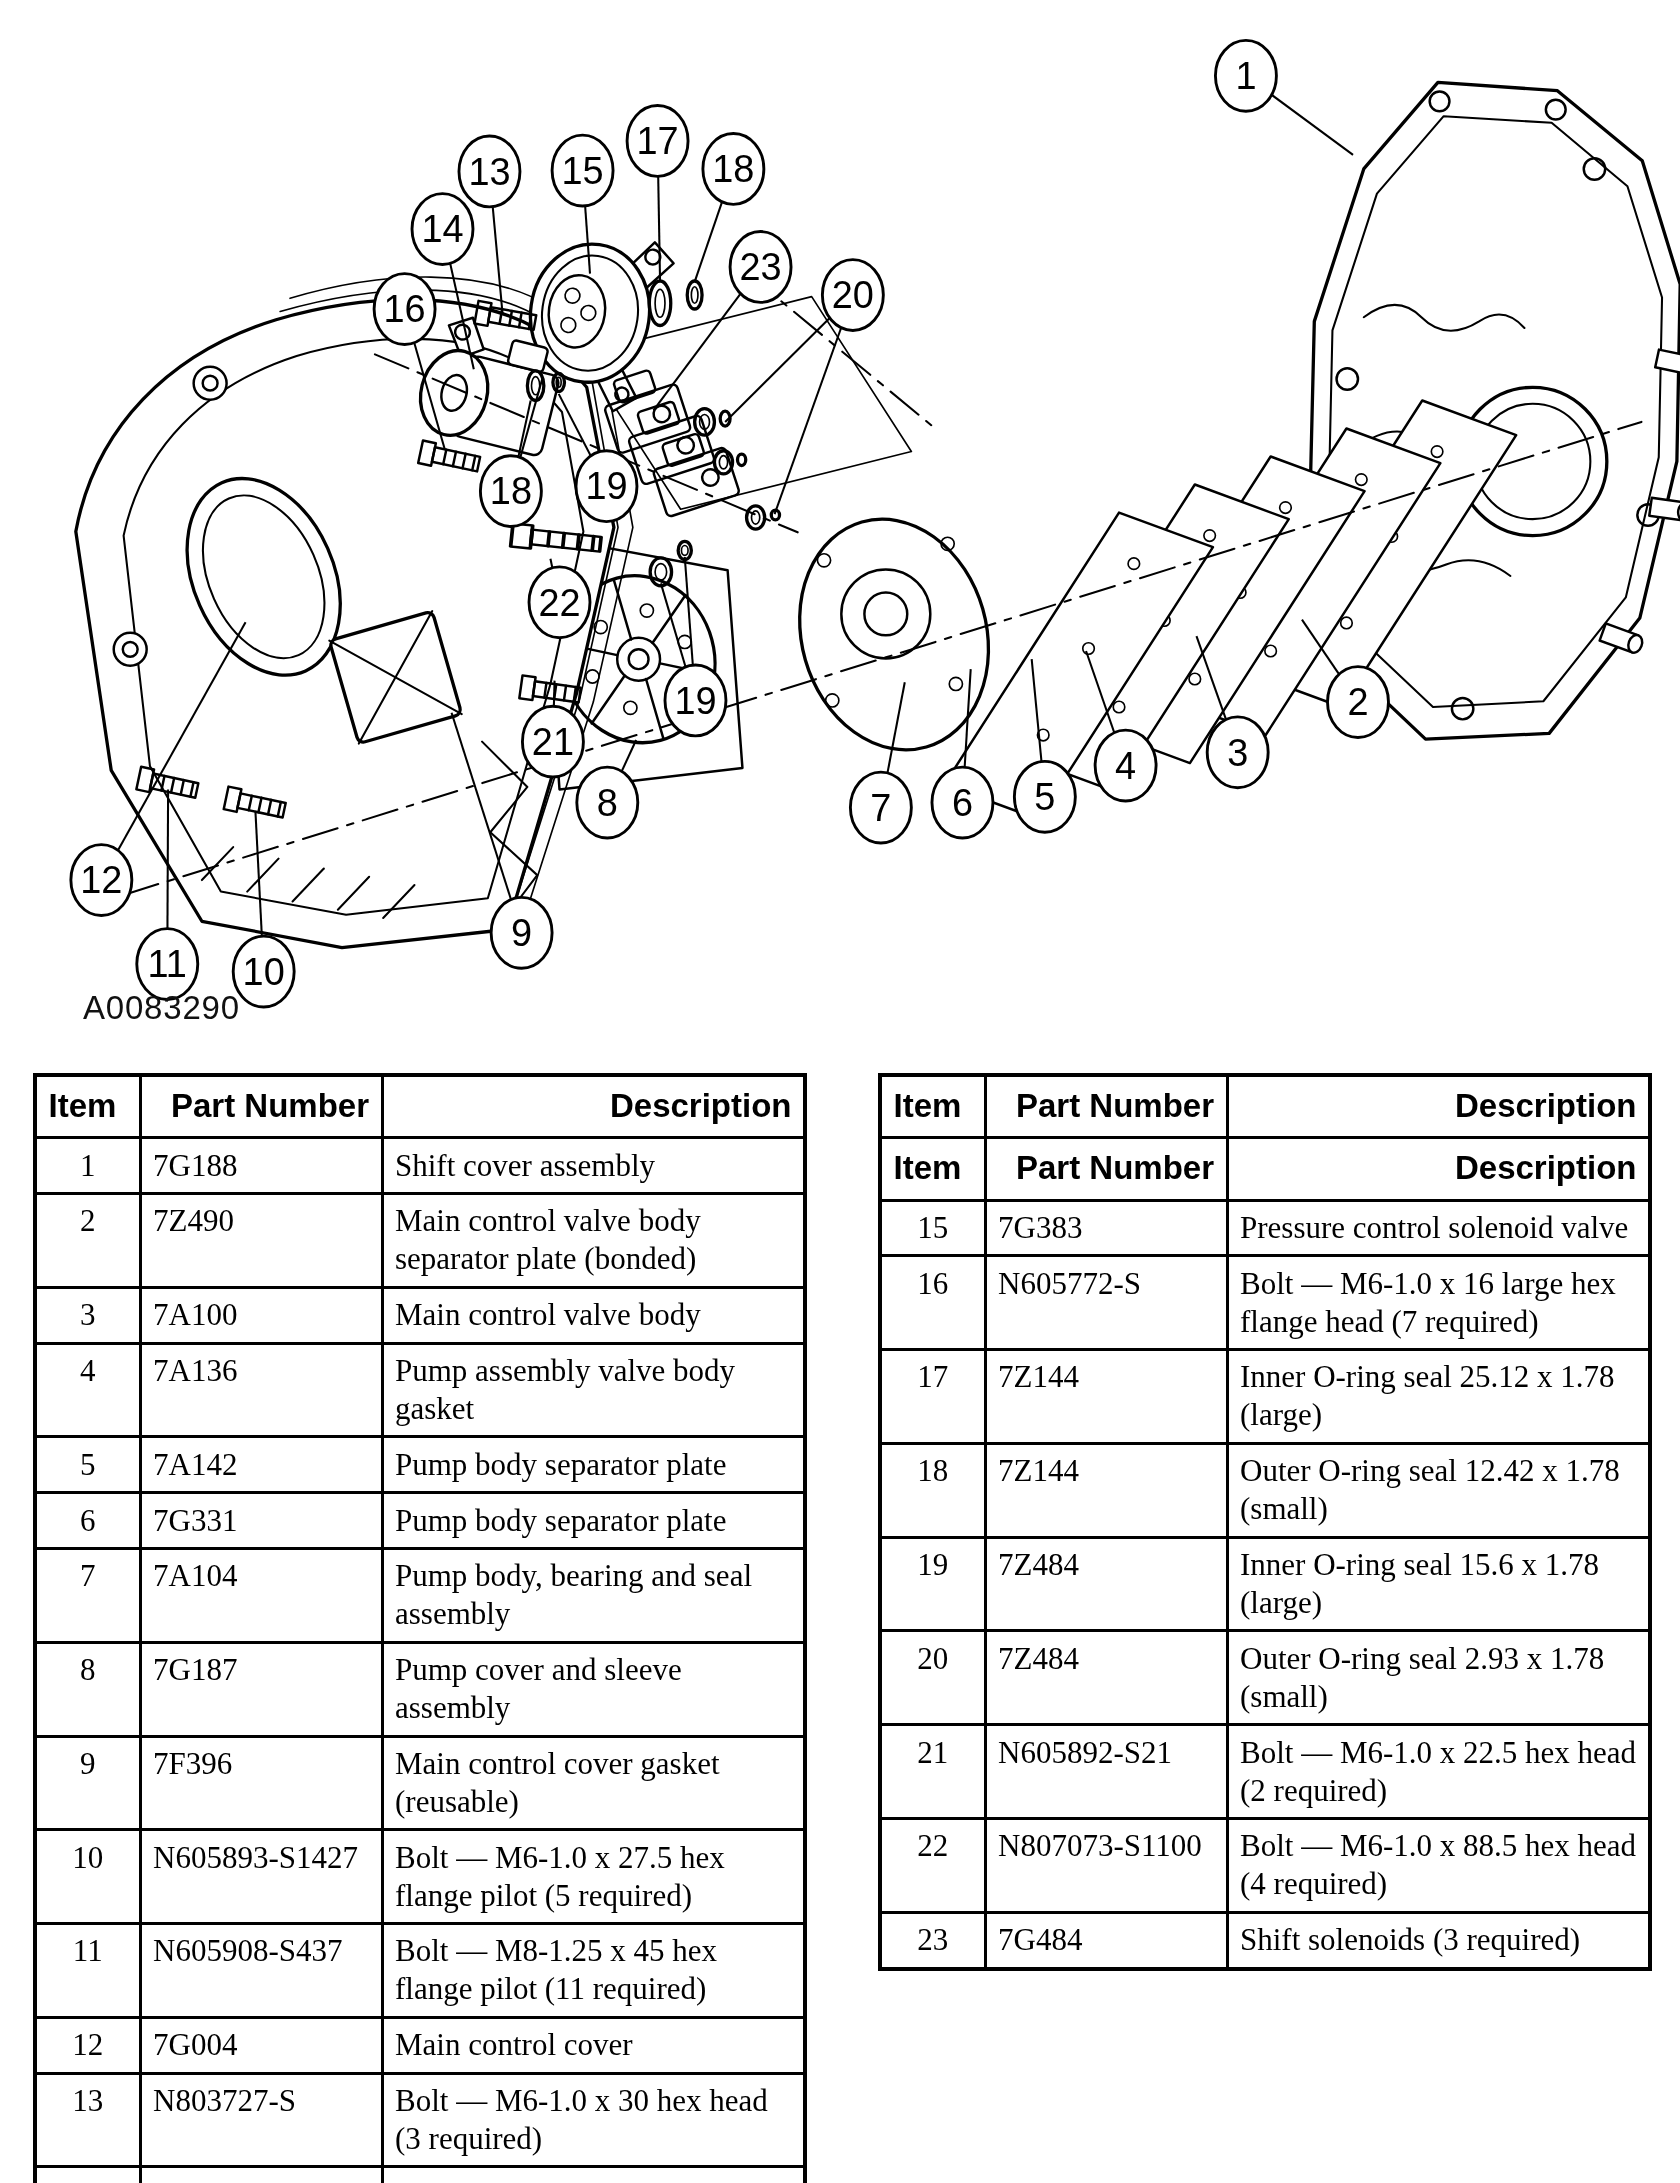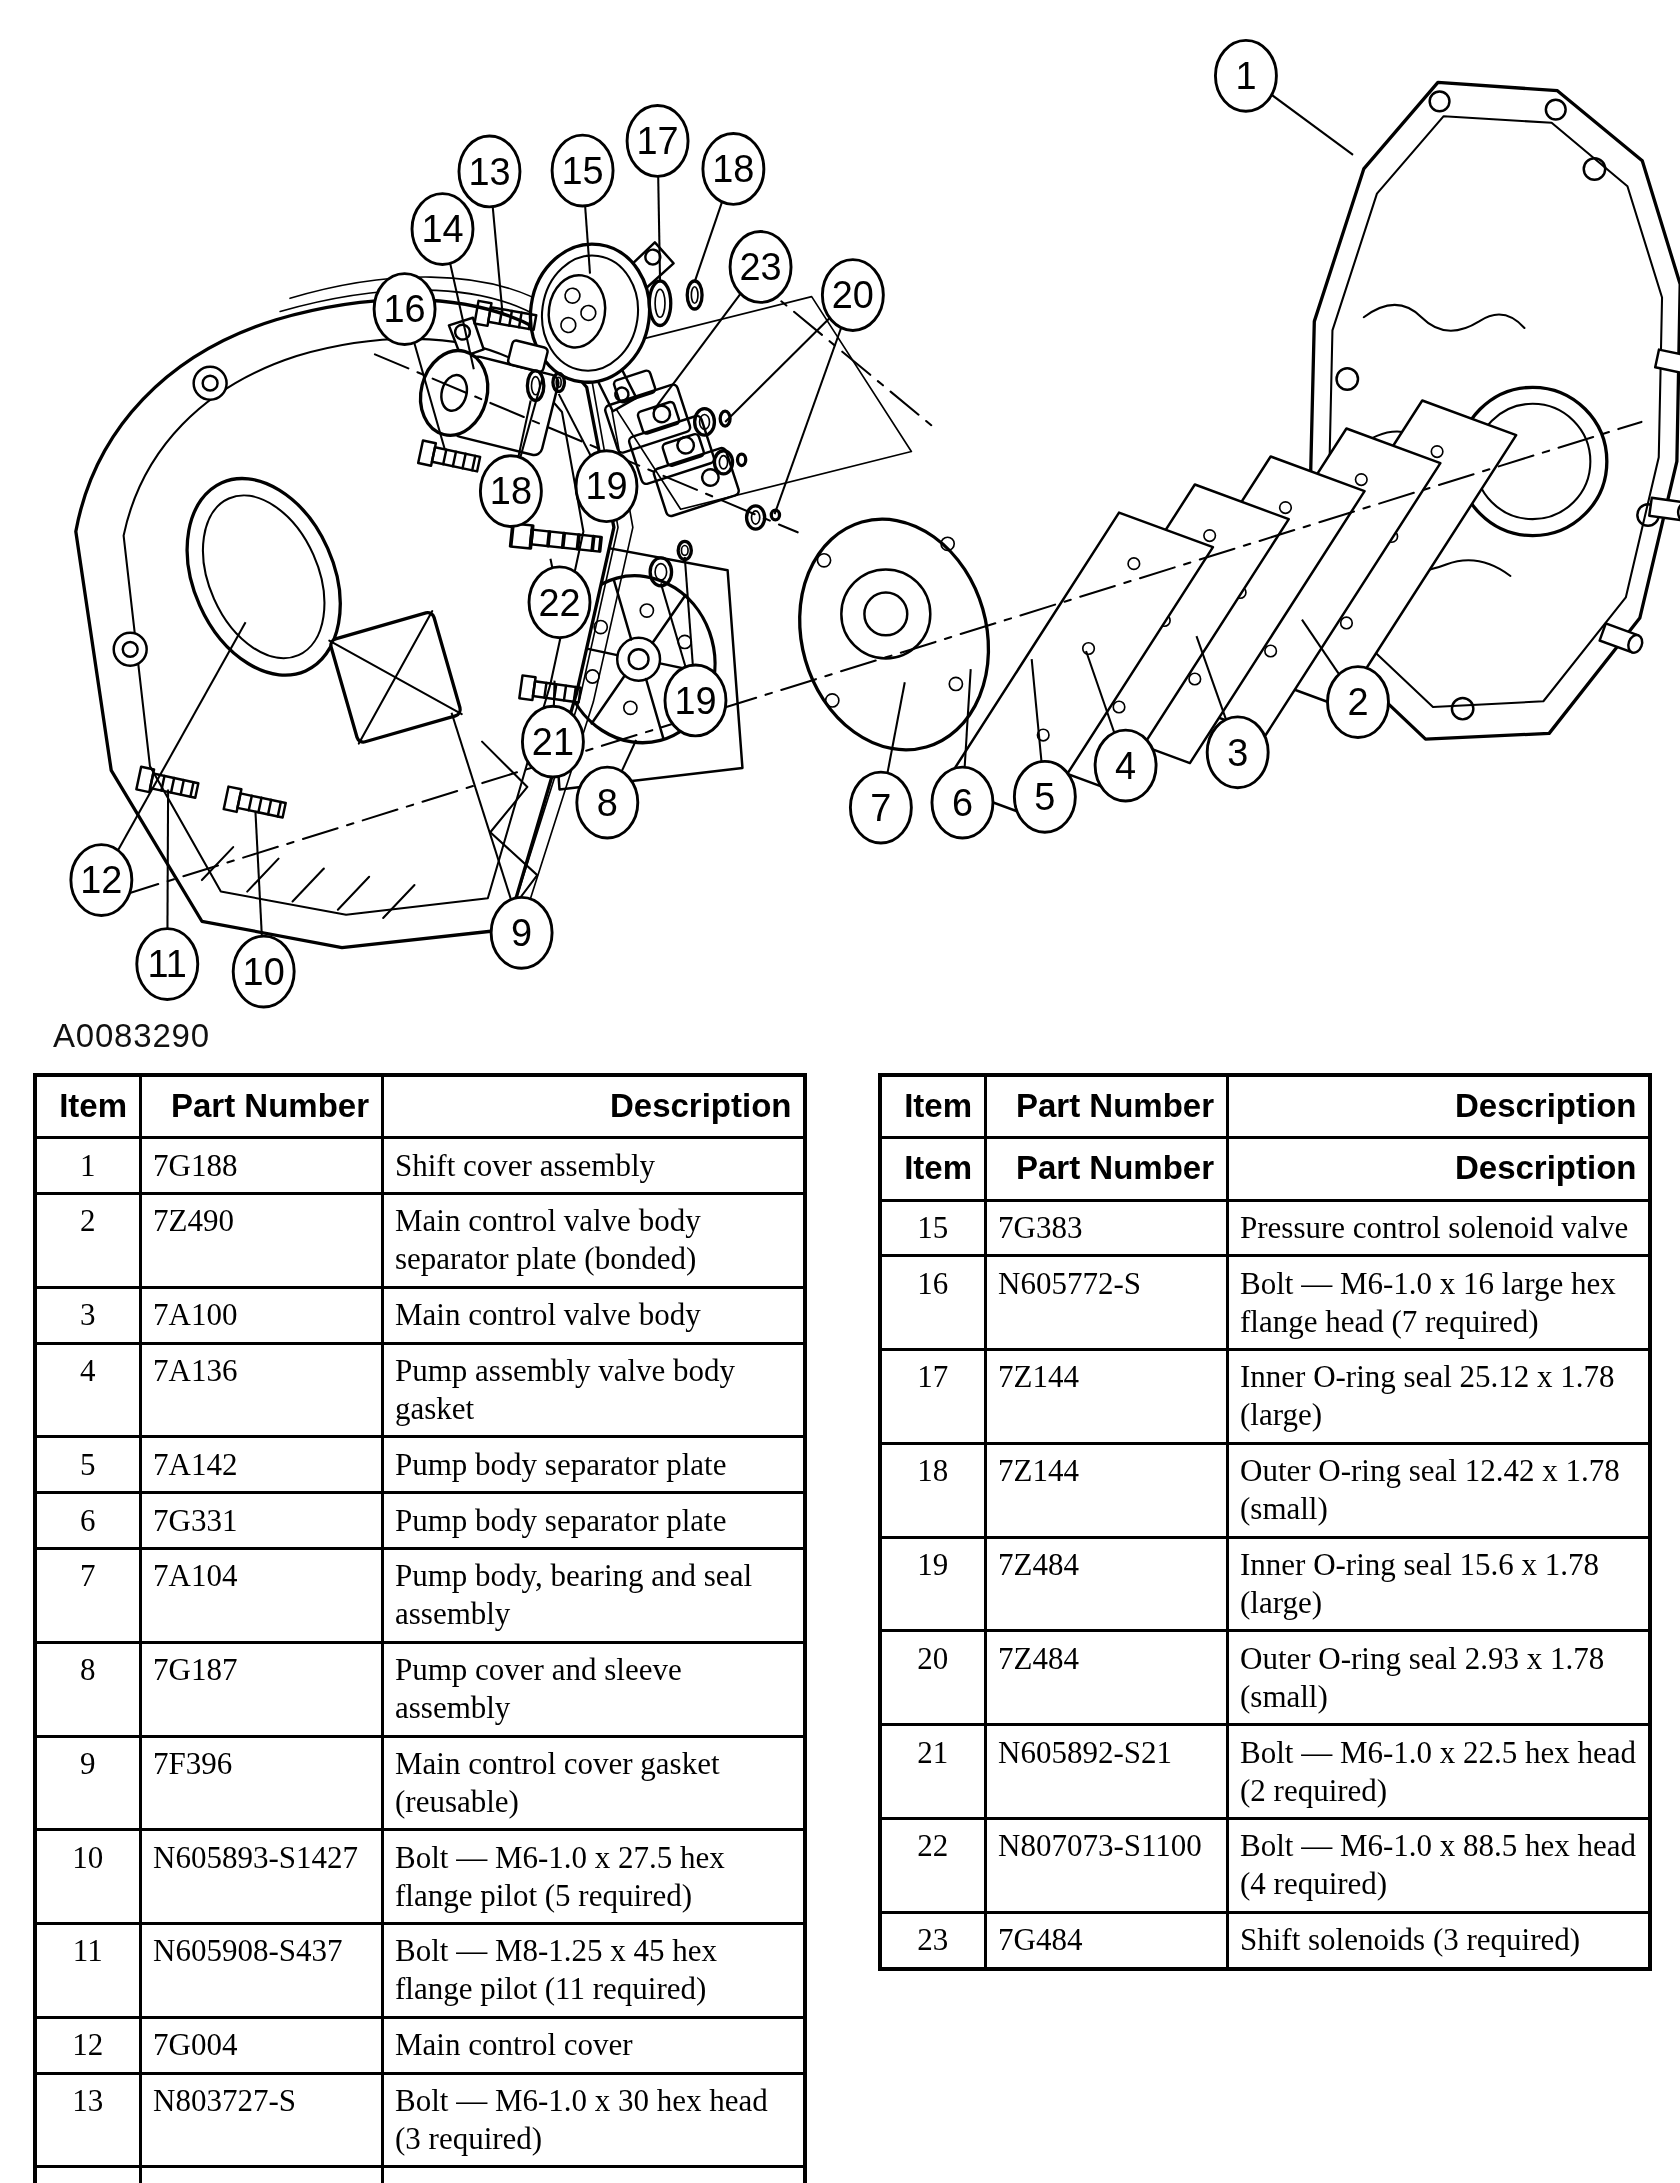--- a/index.html
+++ b/index.html
@@ -1,31 +1,31 @@
 <!DOCTYPE html>
 <html style="font-size:13px"><head>
 <meta charset="utf-8">
 <style>
   html,body{margin:0;padding:0;background:#fff;}
   .page{position:relative;width:1681px;height:2183px;background:#fff;overflow:hidden;
         font-family:"Liberation Serif",serif;color:#000;}
   .diagram{position:absolute;left:0;top:0;width:1681px;height:1063px;}
   .diagram svg{display:block;width:100%;height:100%;}
-  .figure-code{position:absolute;left:53px;top:989px;
-        font:400 33px "Liberation Sans",sans-serif;color:#111;letter-spacing:0.8px;margin-top:28px;}
+  .figure-code{position:absolute;left:83px;top:989px;
+        font:400 33px "Liberation Sans",sans-serif;color:#111;letter-spacing:0.8px;}
   
   .parts-table{position:absolute;top:1073px;width:771px;border-collapse:collapse;
         table-layout:fixed;background:#fff;border:4.1px solid #000;}
   .parts-table.left{left:33px;}
   .parts-table.right{left:878px;}
   .parts-table th,.parts-table td{border:3.3px solid #000;vertical-align:top;overflow:hidden;}
   .parts-table th{font:700 33px/1.3 "Liberation Sans",sans-serif;text-align:right;
         padding:8.2px 11.5px;}
   .parts-table td{font:400 31px/38px "Liberation Serif",serif;padding:7.4px 11.5px;}
-  .parts-table th.c0{text-align:right;}
+  .parts-table th.c0{text-align:left;}
   .parts-table td.c0{text-align:center;}
   .parts-table col.w0{width:105px;}
   .parts-table col.w1{width:242px;}
   .parts-table col.w2{width:423px;}
   
   .art *{fill:none;stroke:#000;stroke-width:3px;stroke-linejoin:round;stroke-linecap:round;}
   .art .solid{fill:#fff;}
   .art .thin{stroke-width:2px;}
   .art .mid{stroke-width:2.5px;}
   .art .thick{stroke-width:4px;}

